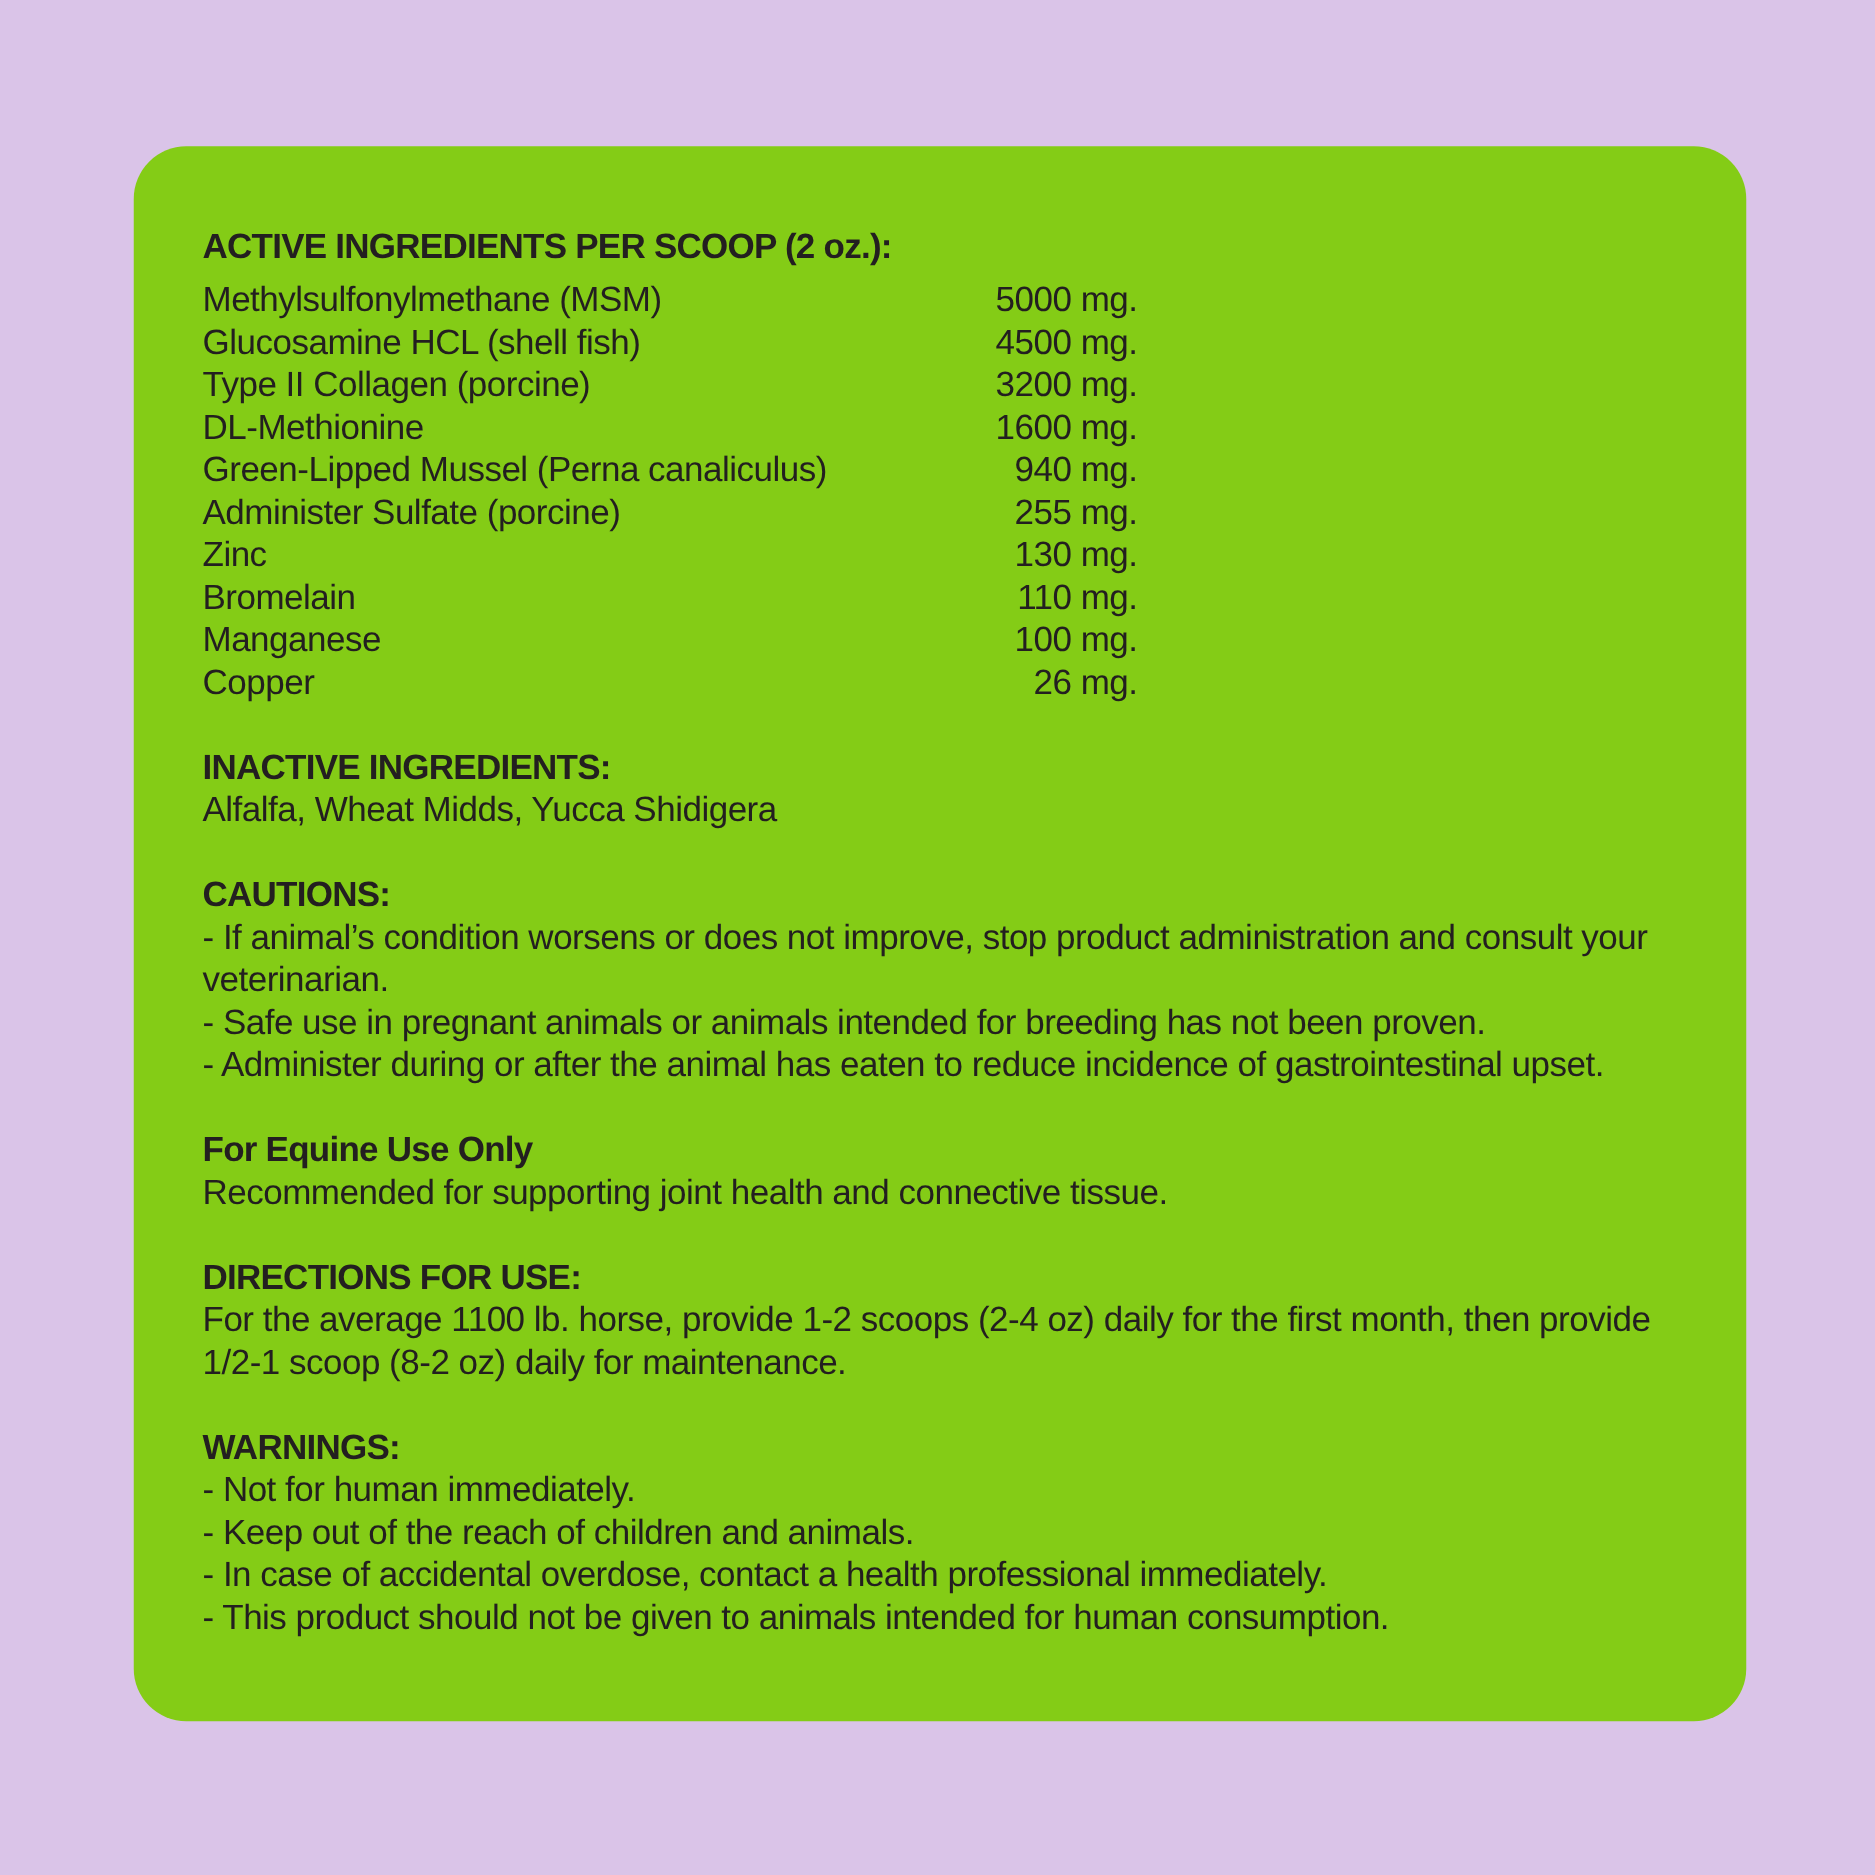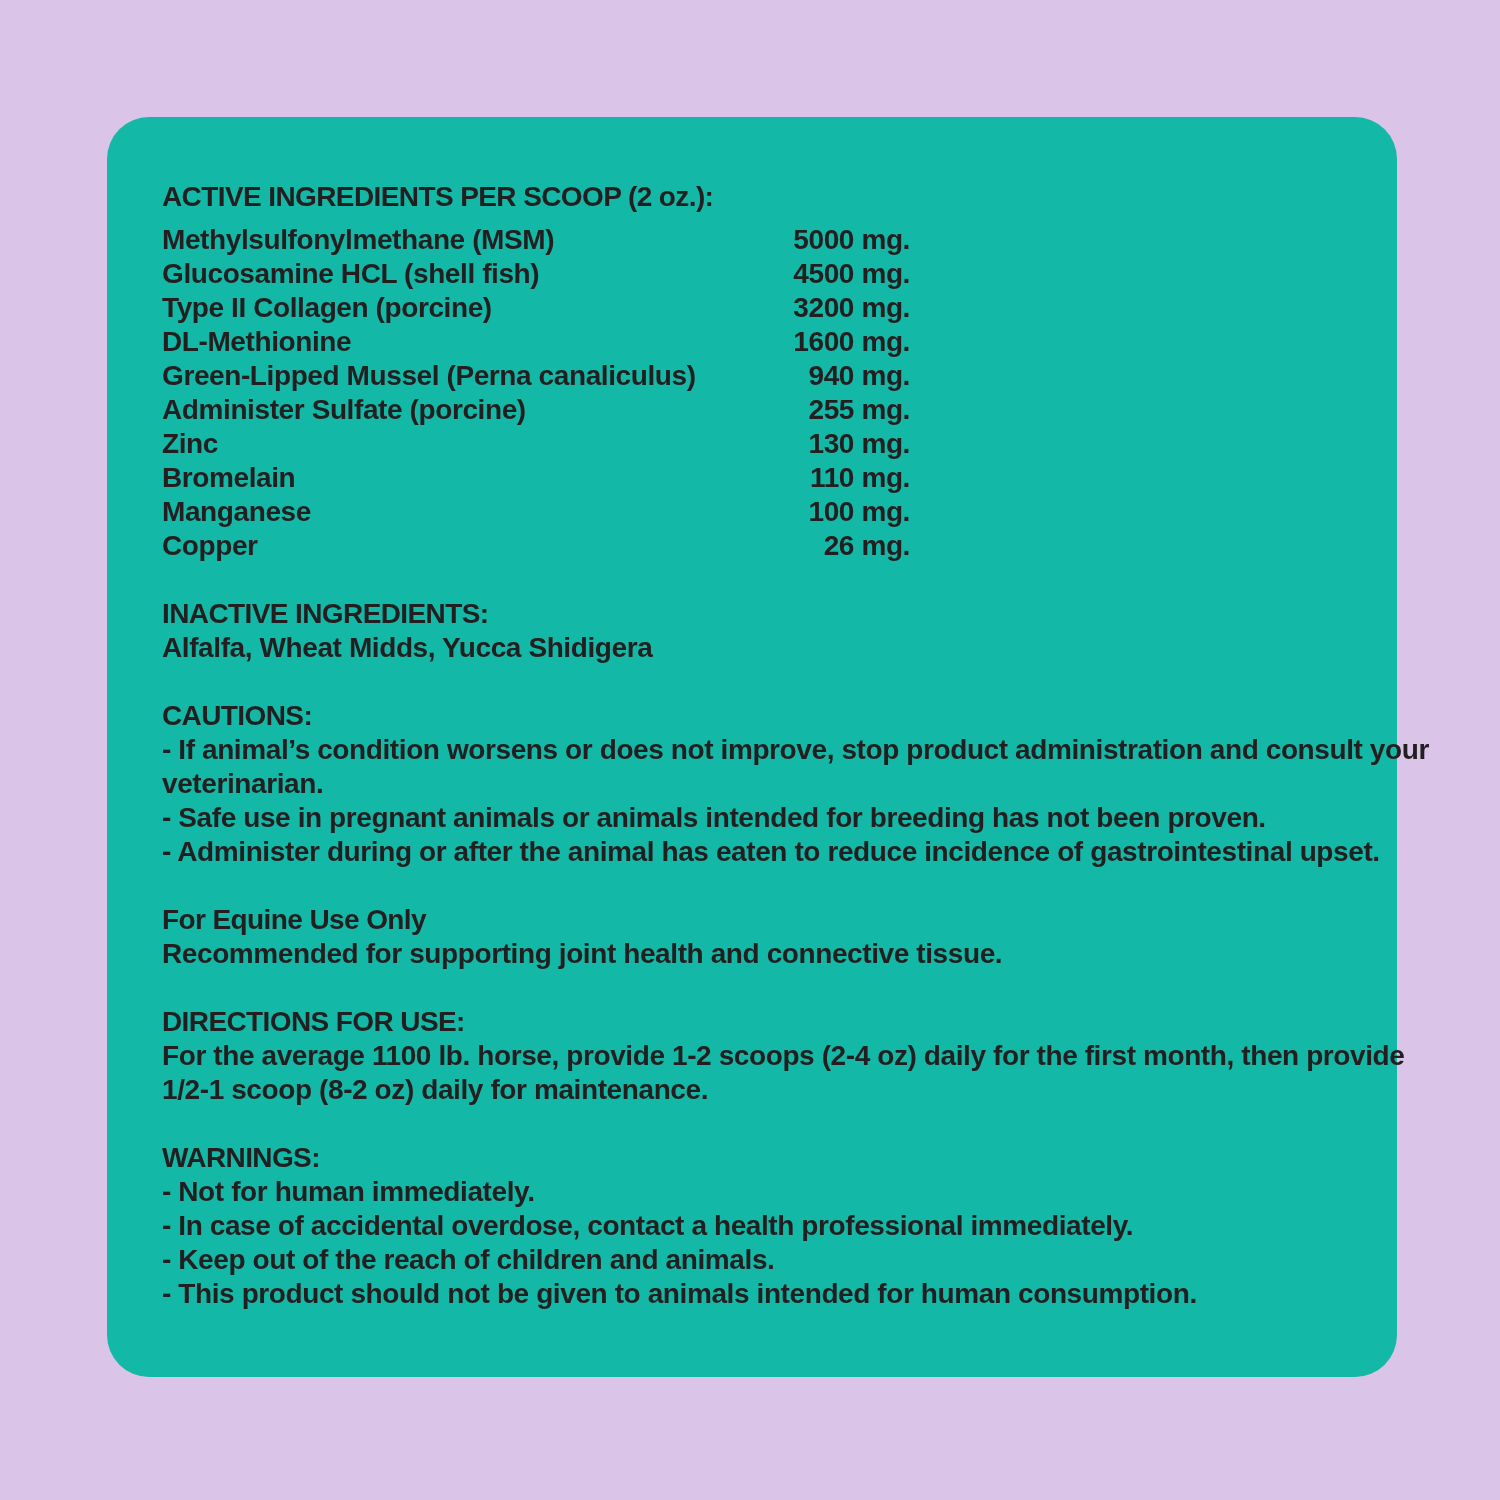--- a/index.html
+++ b/index.html
@@ -12,38 +12,38 @@
   }
   body {
     background: #dac4e8;
   }
   .label-card {
     position: absolute;
     left: 107px;
     top: 117px;
     width: 1290px;
     height: 1260px;
-    background: #14b8a6;
+    background: #84cc16;
     border-radius: 42px;
     box-sizing: border-box;
     padding: 63px 55px 0 55px;
     color: #231f20;
   }
   .section-heading {
     font-size: 28px;
     line-height: 34px;
     font-weight: 700;
     letter-spacing: -0.6px;
     font-stretch: condensed;
     white-space: nowrap;
   }
   .text-line, .ingredient-row {
     font-size: 28px;
     line-height: 34px;
-    font-weight: 700;
+    font-weight: 400;
     letter-spacing: -0.4px;
     font-stretch: condensed;
     white-space: nowrap;
     gap: 44px;
   }
   .section {
     margin-top: 34px;
   }
   .section.first {
     margin-top: 0;
@@ -159,21 +159,21 @@
         <div class="text-line">1/2-1 scoop (8-2 oz) daily for maintenance.</div>
       </div>
   </div>
 
   <div class="section">
     <div class="section-heading">WARNINGS:</div>
     <div>
 
         <div class="text-line">- Not for human immediately.</div>
 
+        <div class="text-line">- Keep out of the reach of children and animals.</div>
+
         <div class="text-line">- In case of accidental overdose, contact a health professional immediately.</div>
-
-        <div class="text-line">- Keep out of the reach of children and animals.</div>
 
         <div class="text-line">- This product should not be given to animals intended for human consumption.</div>
       </div>
   </div>
 
 </div>
 
 </body></html>

